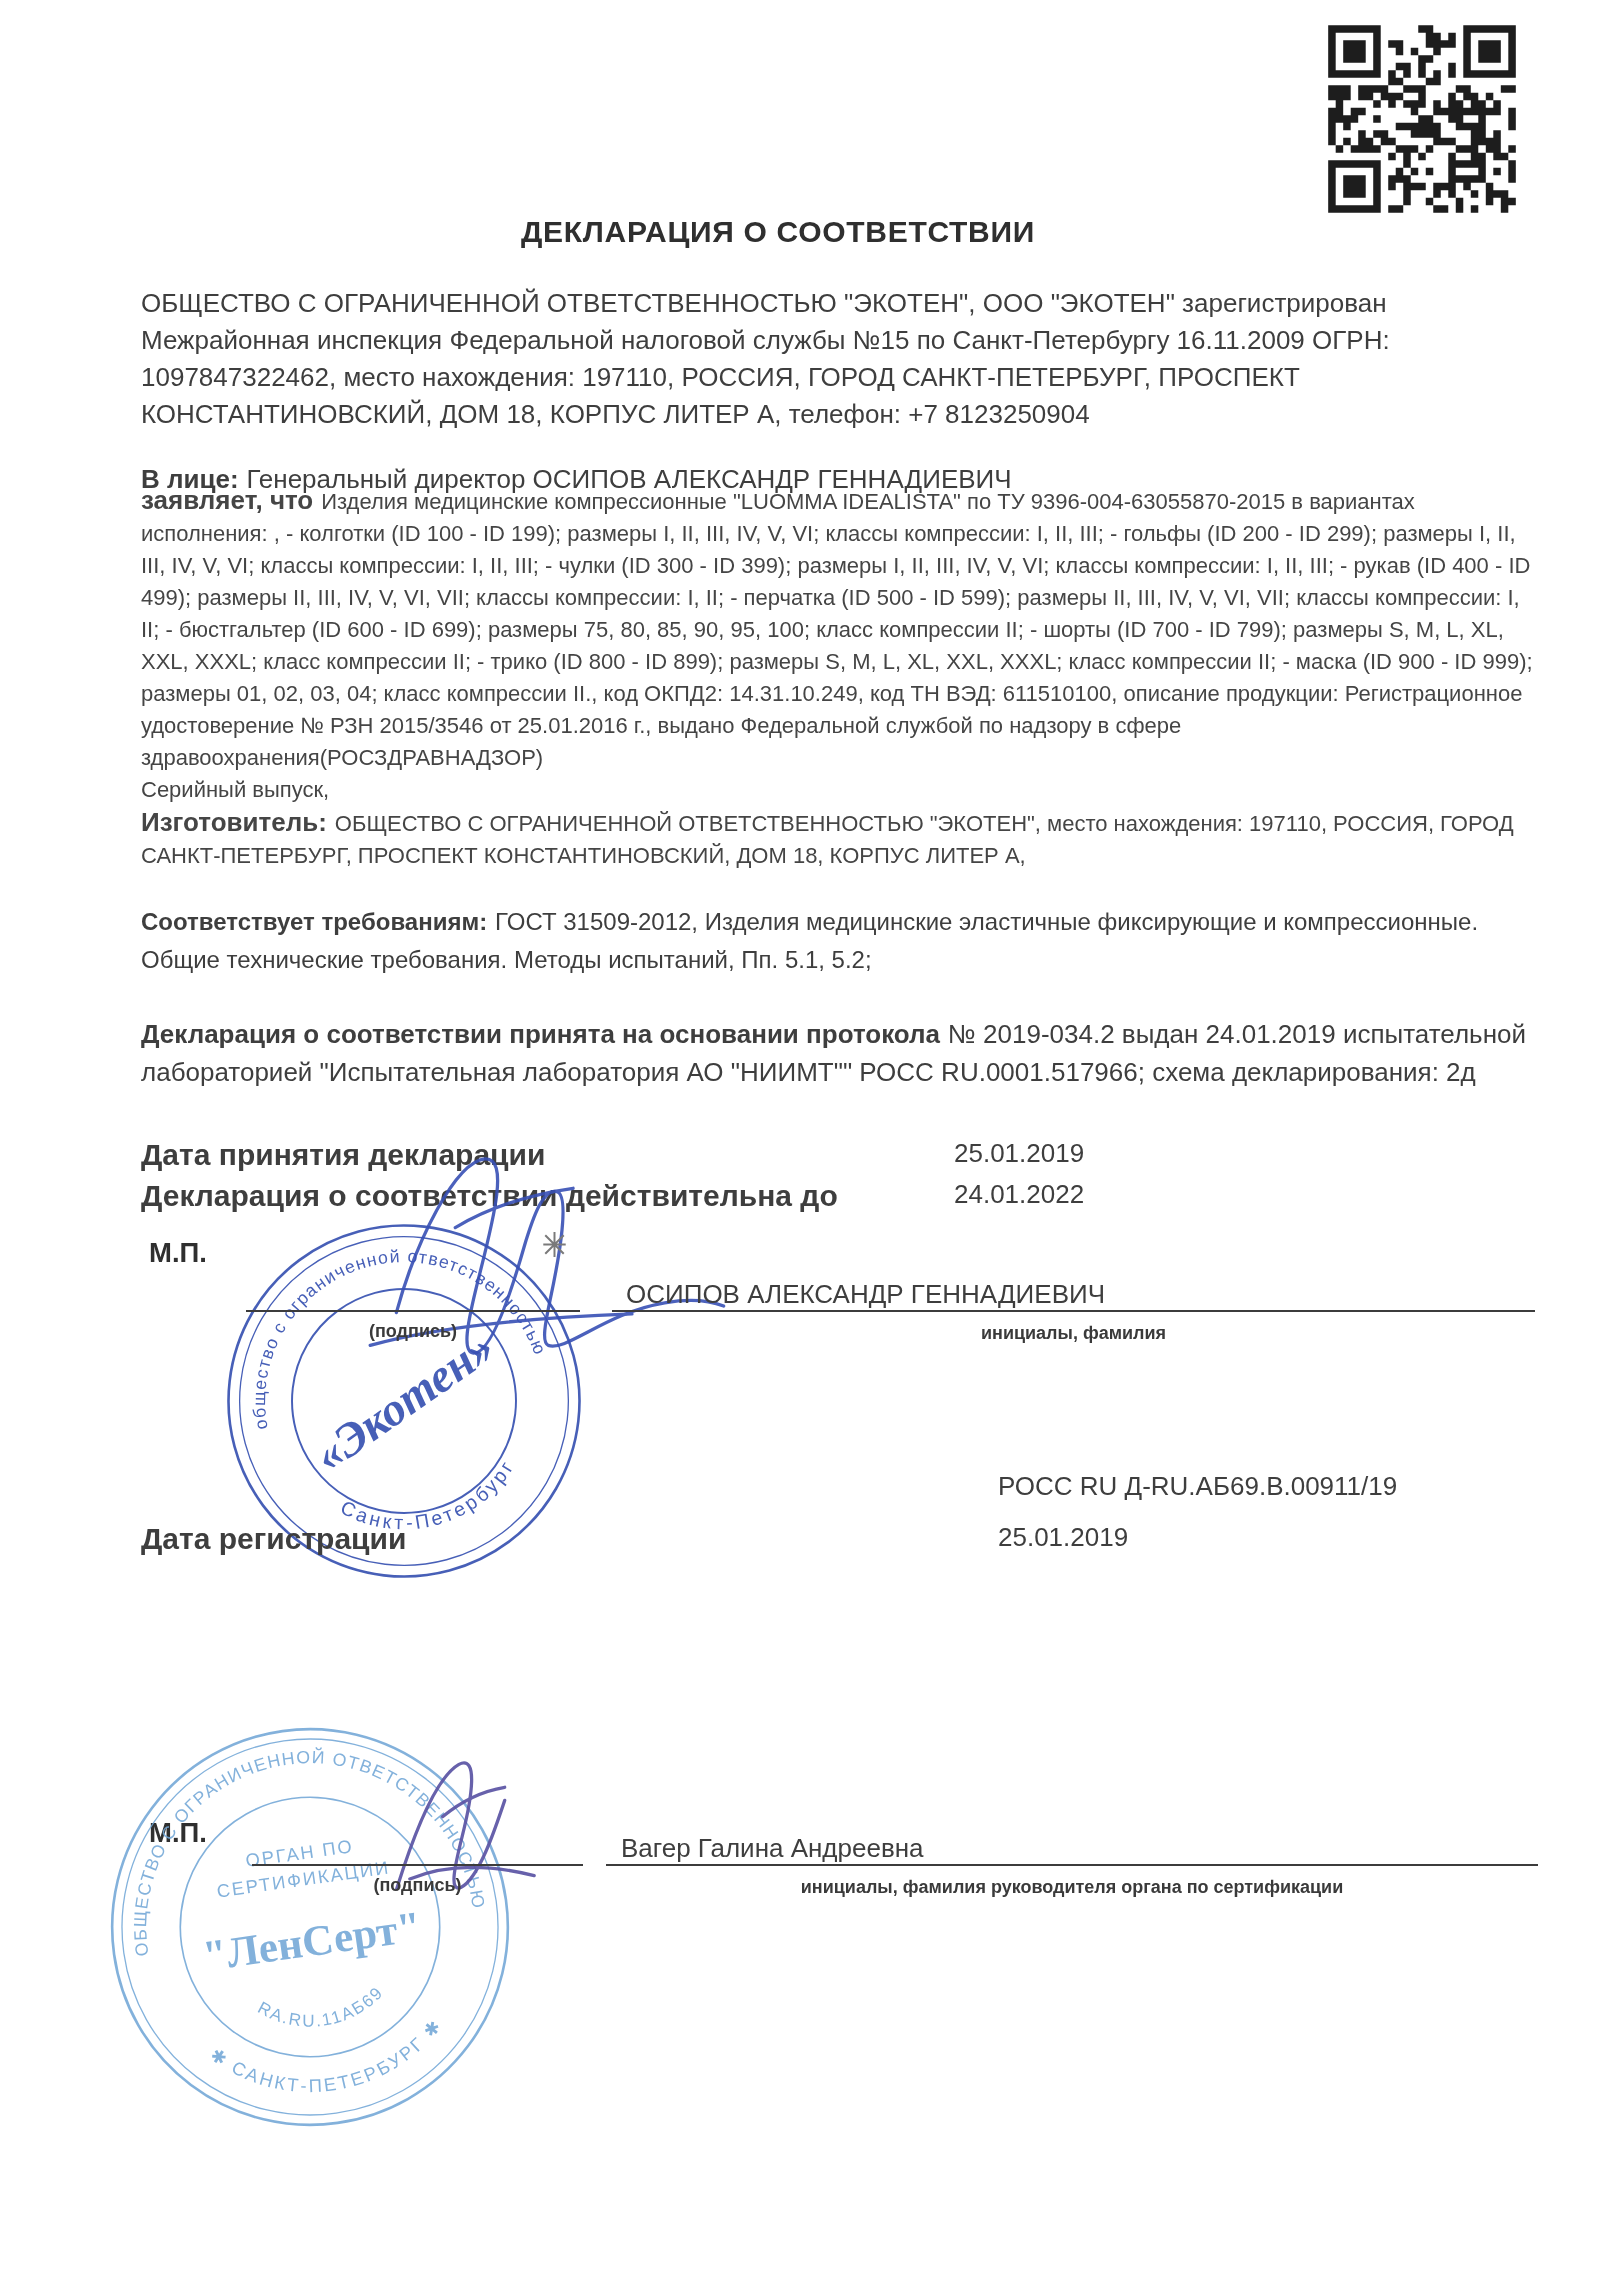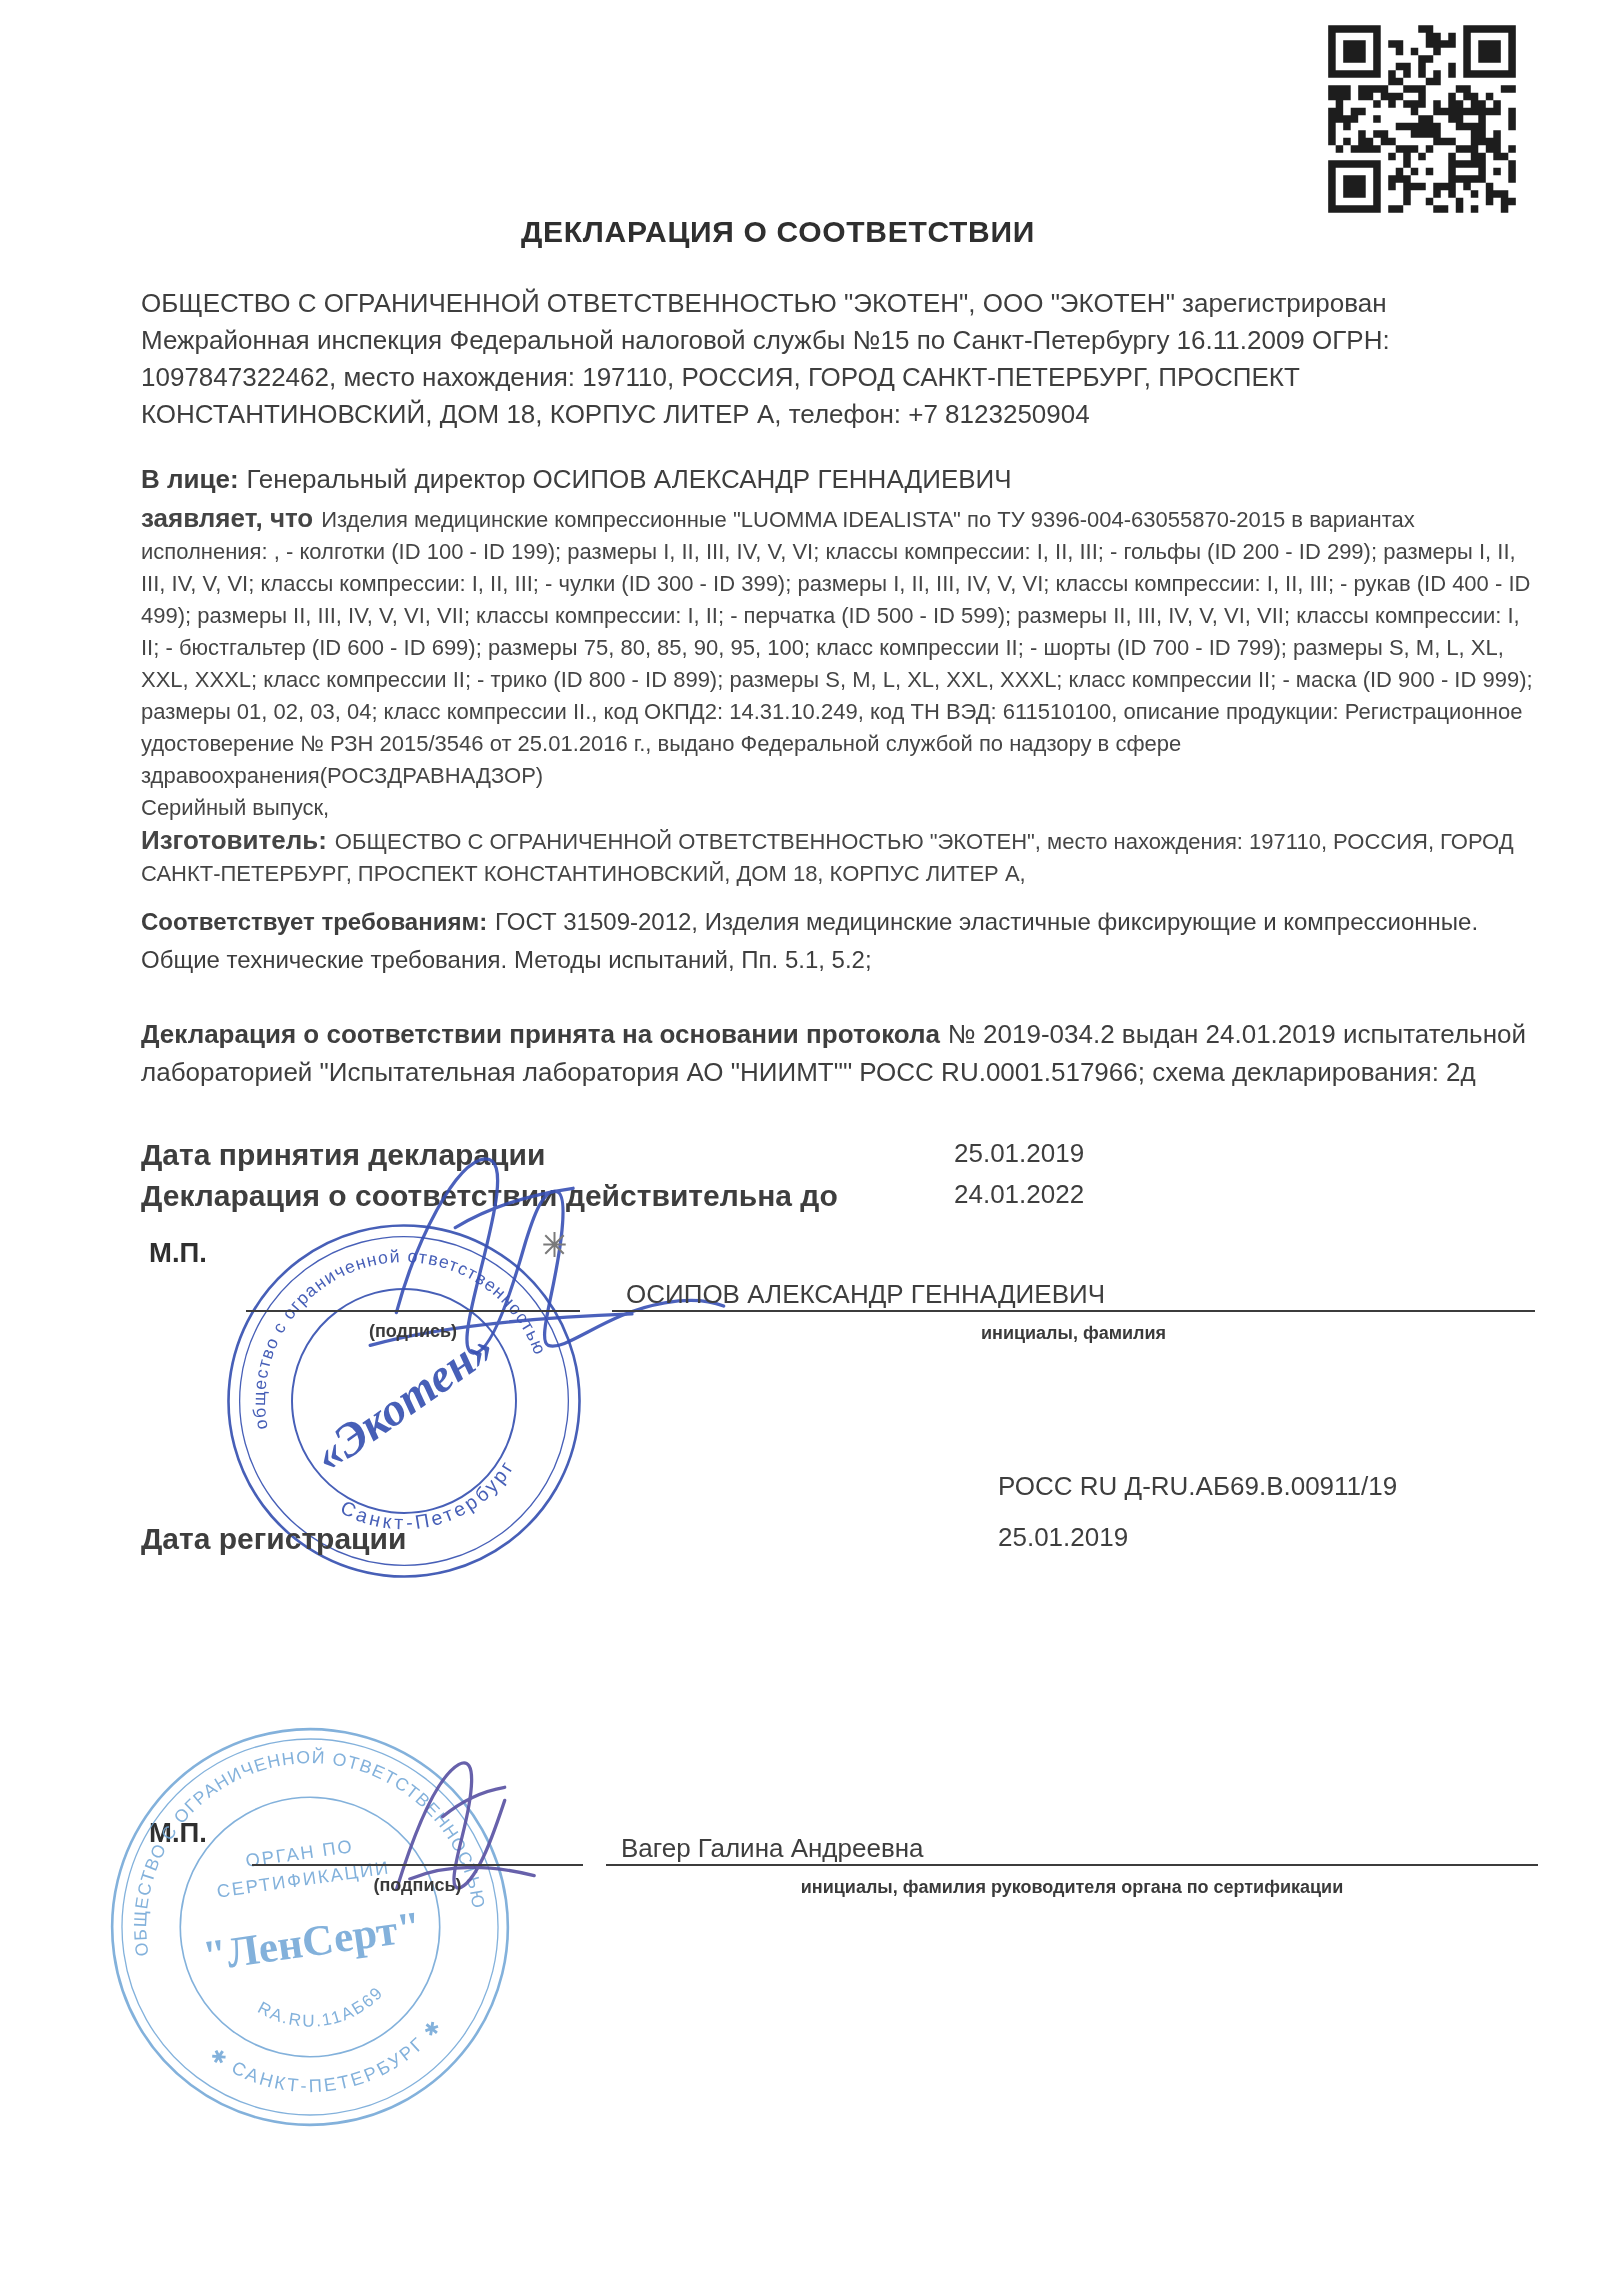--- a/index.html
+++ b/index.html
@@ -5,21 +5,21 @@
   html,body{margin:0;padding:0;background:#ffffff;}
   .page{
     position:relative;width:1624px;height:2295px;background:#ffffff;
     font-family:"Liberation Sans",sans-serif;color:#3e3e3e;overflow:hidden;
   }
   .abs{position:absolute;}
   .lead{font-weight:bold;margin-right:7.9px;}
   .title{left:0;top:215px;width:1556px;text-align:center;font-size:30px;font-weight:bold;color:#2f2f2f;letter-spacing:0.7px;}
   .p1{left:141px;top:285px;width:1397px;font-size:26px;line-height:37px;}
   .vlitse{left:141px;top:462px;width:1397px;font-size:26px;line-height:35px;}
-  .declares{left:141px;top:502px;width:1401px;font-size:22px;line-height:32px;color:#454545;}
+  .declares{left:141px;top:484px;width:1401px;font-size:22px;line-height:32px;color:#454545;}
   .declares .lead{font-size:26px;}
   .sootv{left:141px;top:903px;width:1397px;font-size:24px;line-height:38px;}
   .protokol{left:141px;top:1015px;width:1397px;font-size:26px;line-height:38px;}
   .rowlabel{left:141px;font-size:30px;font-weight:bold;white-space:nowrap;}
   .rowvalue{font-size:26px;white-space:nowrap;}
   .mp{left:149px;font-size:27.5px;font-weight:bold;color:#2f2f2f;}
   .sigline{height:2px;background:#3c3c3c;}
   .cap{font-size:18px;font-weight:bold;text-align:center;color:#3a3a3a;}
   .signame{font-size:26px;white-space:nowrap;}
   .svedeniya{left:141px;top:1348px;width:1401px;font-size:26px;line-height:37px;}

